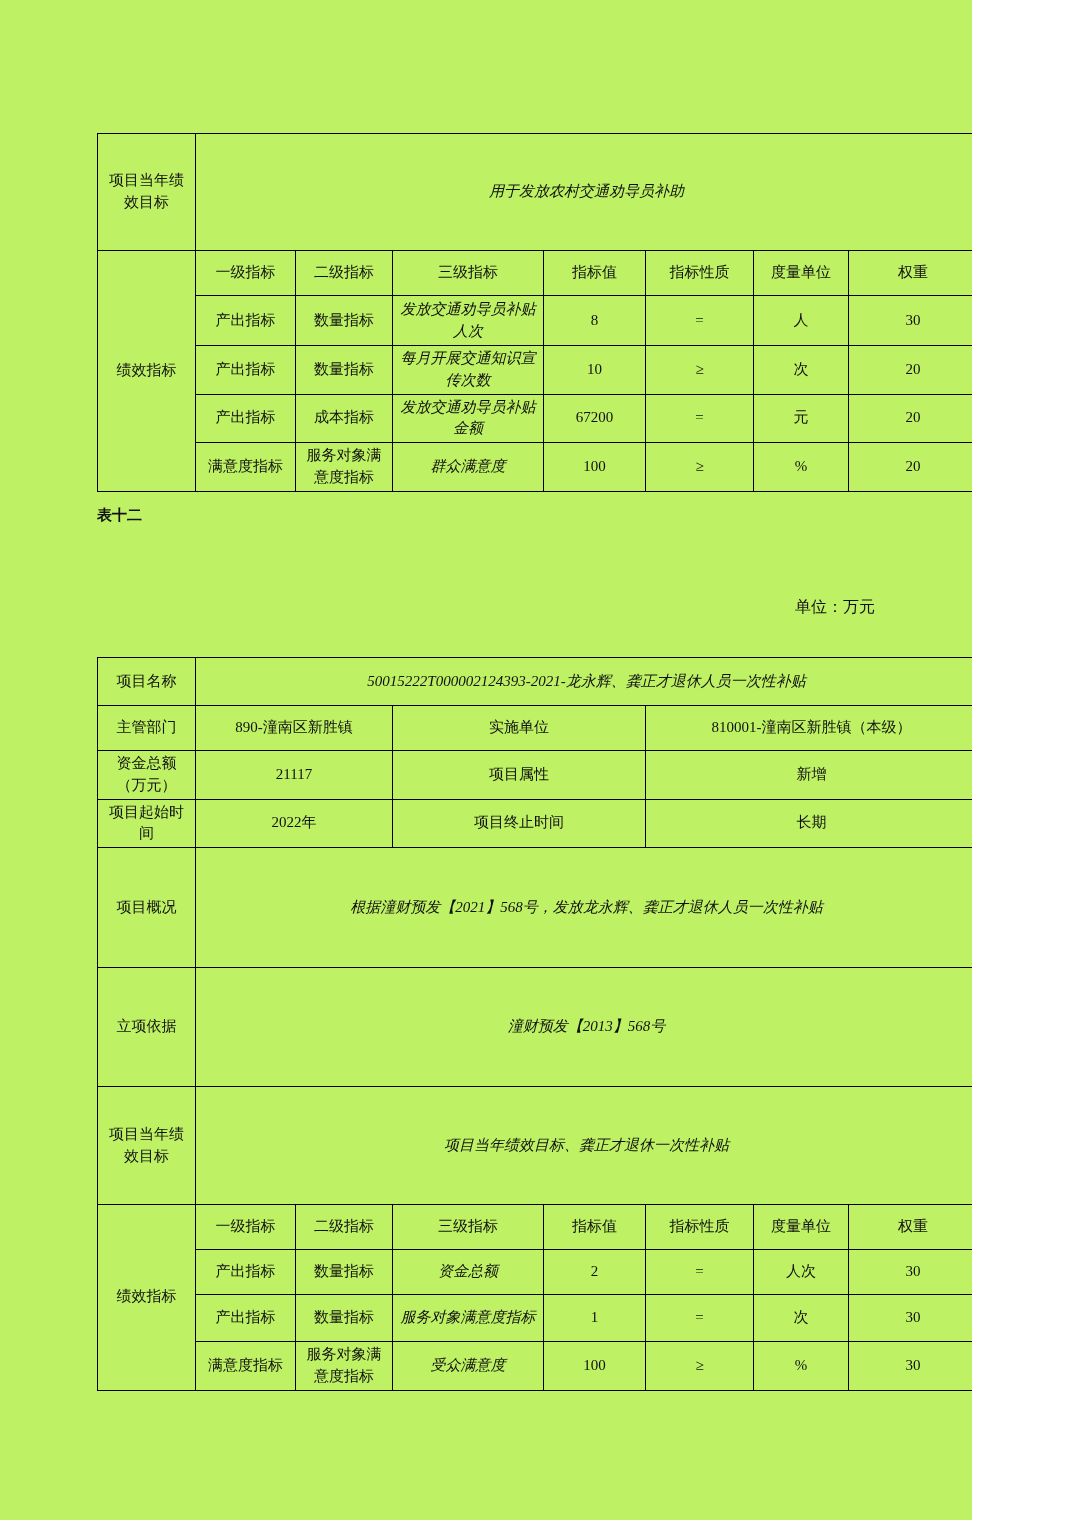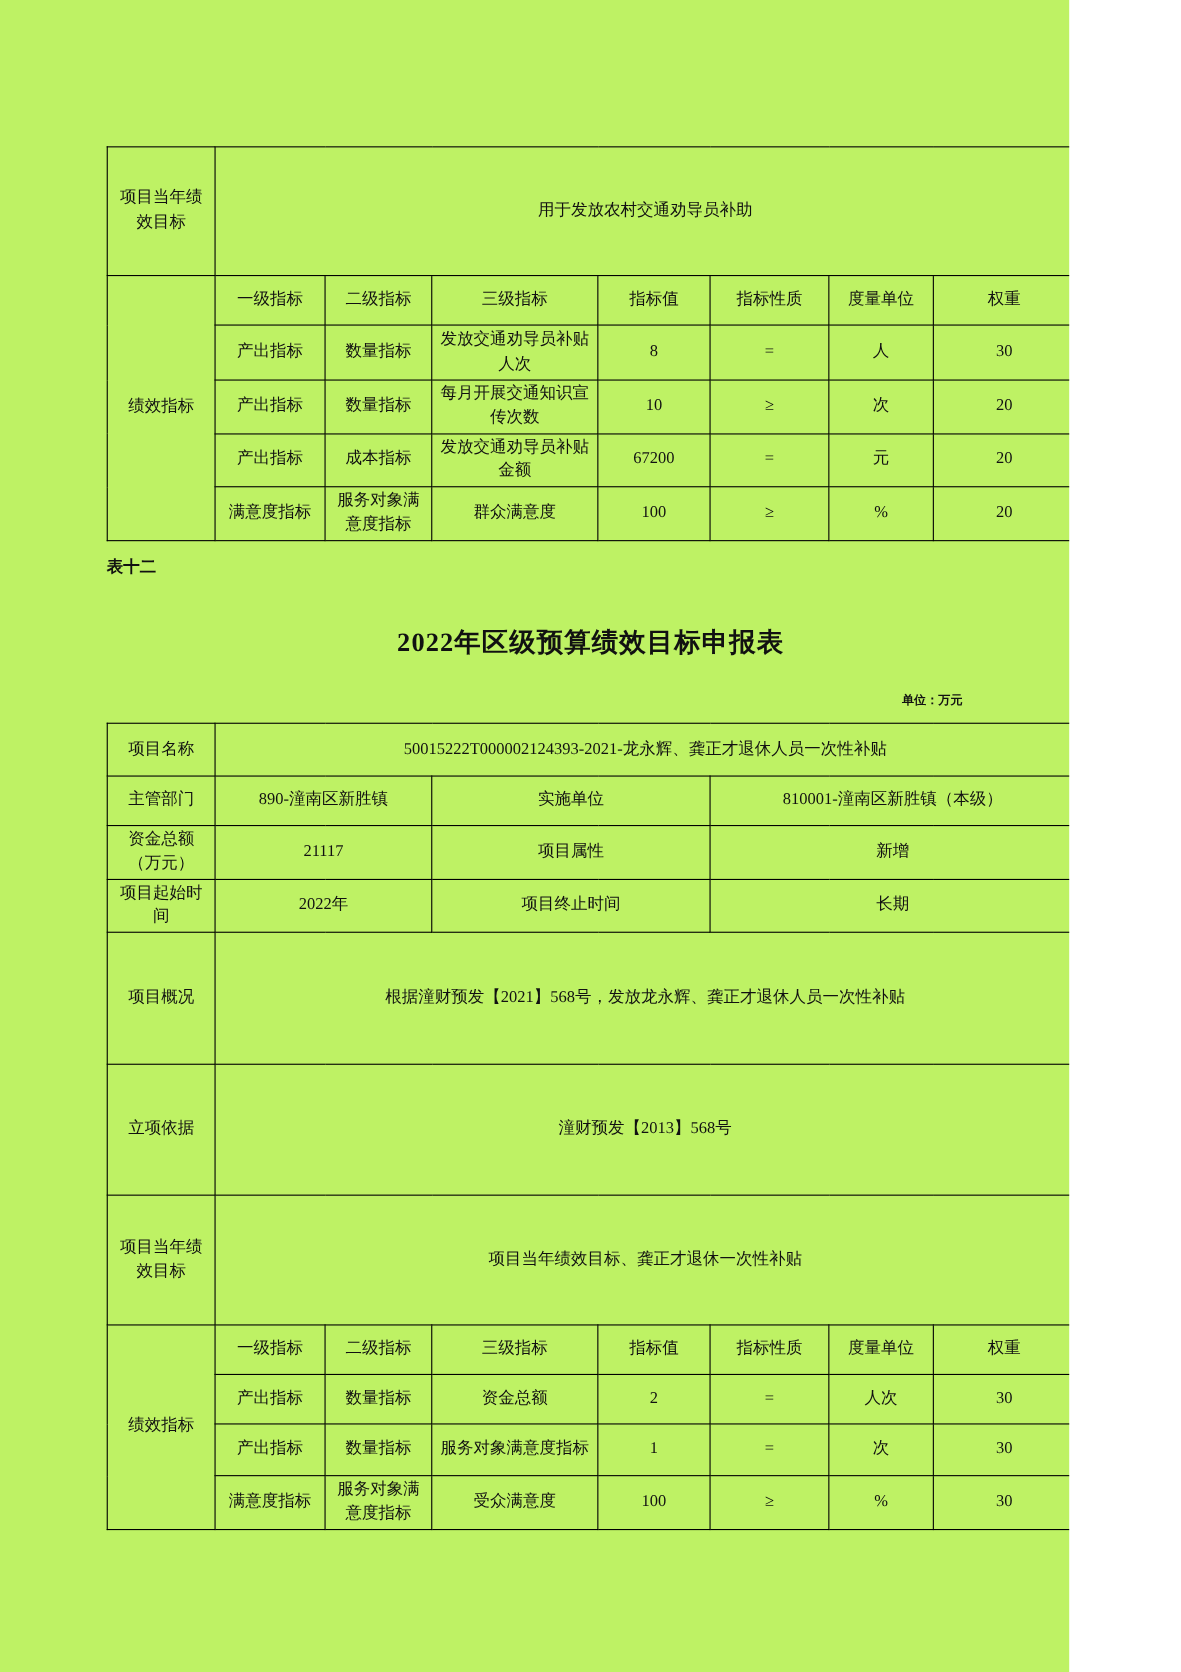--- a/index.html
+++ b/index.html
@@ -26,21 +26,21 @@
   table.tbl td {
     border: 1px solid #000000;
     font-size: 15px;
     line-height: 1.45;
     text-align: center;
     vertical-align: middle;
     padding: 2px 4px;
     word-break: break-word;
   }
   td.lbl { padding: 2px 6px; }
-  td.left { text-align: left; padding-left: 5px; }
+  td.left { text-align: left; padding-left: 5px; font-style: italic; }
   .tbl-cont { top: 133px; }
   .tbl-main { top: 657px; }
   .table-no {
     position: absolute;
     left: 97px;
     top: 506px;
     font-size: 15px;
     font-weight: bold;
   }
   .doc-title {
@@ -49,23 +49,22 @@
     top: 568px;
     width: 1074px;
     text-align: center;
     font-size: 24px;
     font-weight: bold;
     letter-spacing: 1px;
   }
   .unit-note {
     position: absolute;
     right: 97px;
-    top: 629px;
-    font-size: 11px;
-    font-weight: bold;
+    top: 597px;
+    font-size: 16px;
   }
 </style>
 </head>
 <body>
 
 <div class="page">
 
   <table class="tbl tbl-cont">
     <colgroup>
       <col style="width:98px">
@@ -125,21 +124,20 @@
       <td class="left">群众满意度</td>
       <td>100</td>
       <td>≥</td>
       <td>%</td>
       <td>20</td>
     </tr>
   </tbody>
     </table>
 
   <div class="table-no">表十二</div>
-  <div class="doc-title">2022年区级预算绩效目标申报表</div>
   <div class="unit-note">单位：万元</div>
 
   <table class="tbl tbl-main">
     <colgroup>
       <col style="width:98px">
         <col style="width:100px">
         <col style="width:97px">
         <col style="width:151px">
       <col style="width:102px">
         <col style="width:108px">

